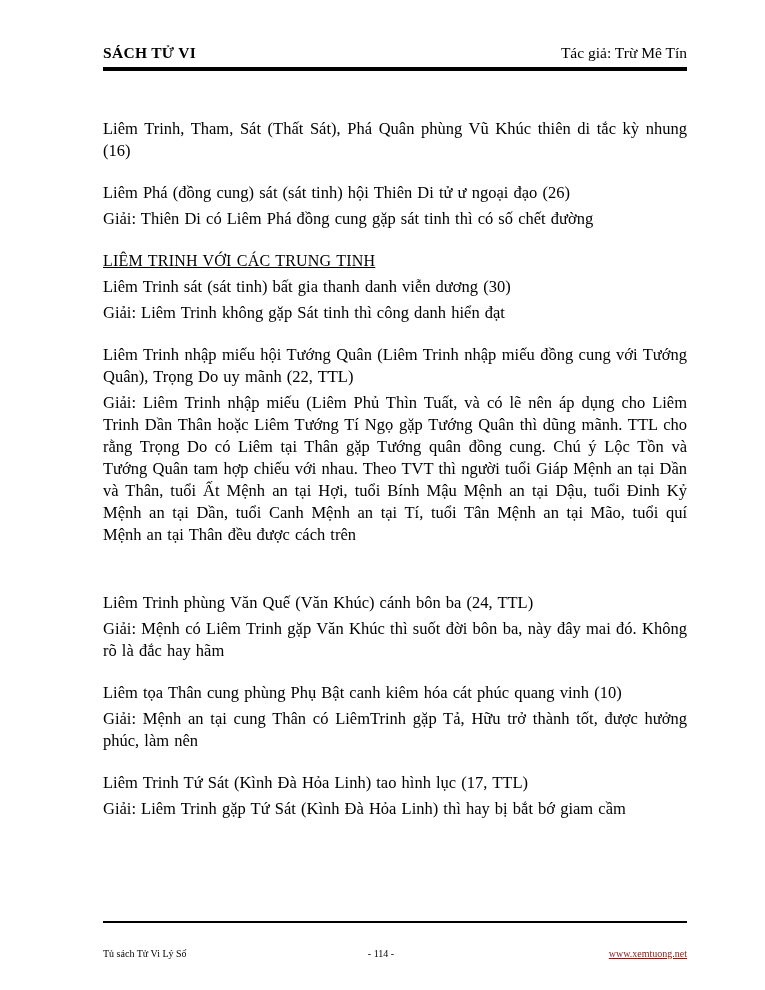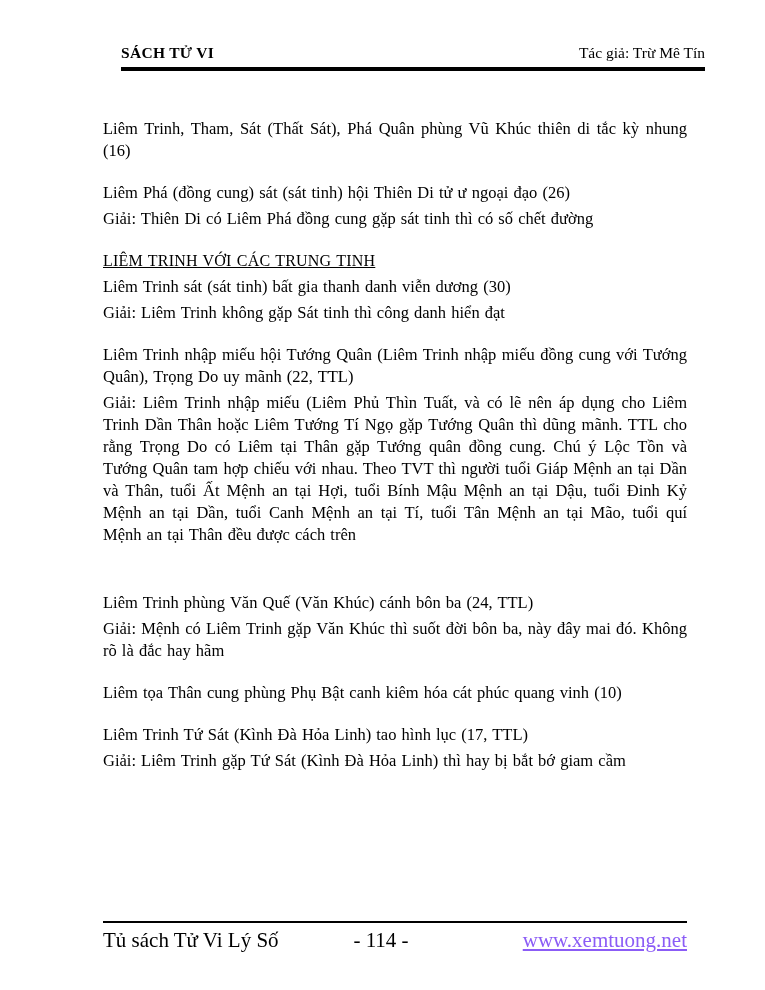--- a/index.html
+++ b/index.html
@@ -21,21 +21,20 @@
     top: 44px;
     left: 103px;
     width: 584px;
     display: flex;
     justify-content: space-between;
     align-items: flex-end;
     padding-bottom: 5px;
     border-bottom: 4px solid #000000;
     font-size: 15.5px;
     line-height: 18px;
-    margin-left: 18px;
   }
   .page-header .book-title {
     font-weight: bold;
     letter-spacing: 0.3px;
   }
   .page-header .author {
     font-weight: normal;
     text-align: center;
   }
   .document-body {
@@ -61,41 +60,41 @@
   .gap-none   { margin-top: 0; }
   .gap-tight  { margin-top: 4px; }
   .gap-normal { margin-top: 20px; }
   .gap-large  { margin-top: 46px; }
   .page-footer {
     position: absolute;
     top: 921px;
     left: 103px;
     width: 584px;
     border-top: 2px solid #000000;
-    padding-top: 8px;
+    padding-top: 22px;
     display: flex;
     align-items: center;
-    font-size: 21px;
+    font-size: 10px;
     line-height: 18px;
   }
   .page-footer .footer-left {
     flex: 1;
     text-align: left;
   }
   .page-footer .footer-center {
     flex: 1;
     text-align: center;
     transform: translateX(-14px);
   }
   .page-footer .footer-right {
     flex: 1;
     text-align: right;
   }
   .page-footer a.website-link {
-    color: #8b5cf6;
+    color: #7f1d1d;
     text-decoration: underline;
     cursor: pointer;
   }
 </style>
 </head>
 <body>
 
 <div class="page">
 
   <div class="page-header">
@@ -109,20 +108,21 @@
       <p class="block verse gap-normal">Liêm Phá (đồng cung) sát (sát tinh) hội Thiên Di tử ư ngoại đạo  (26)</p>
       <p class="block explanation gap-tight">Giải: Thiên Di có Liêm Phá đồng cung gặp sát tinh thì có số chết đường</p>
       <p class="block heading gap-normal">LIÊM TRINH VỚI CÁC TRUNG TINH</p>
       <p class="block verse gap-tight">Liêm Trinh sát (sát tinh) bất gia  thanh danh viễn dương (30)</p>
       <p class="block explanation gap-tight">Giải: Liêm Trinh không gặp Sát tinh thì công danh hiển đạt</p>
       <p class="block verse gap-normal">Liêm Trinh nhập miếu hội Tướng Quân (Liêm Trinh nhập miếu đồng cung với Tướng Quân), Trọng Do uy mãnh (22, TTL)</p>
       <p class="block explanation gap-tight">Giải: Liêm Trinh nhập miếu (Liêm Phủ Thìn Tuất,  và có lẽ nên áp dụng cho Liêm Trinh Dần Thân hoặc Liêm Tướng Tí Ngọ gặp Tướng Quân thì dũng mãnh. TTL cho rằng Trọng Do có Liêm tại Thân gặp Tướng quân đồng cung. Chú ý Lộc Tồn và Tướng Quân tam hợp chiếu với nhau. Theo TVT thì người tuổi Giáp Mệnh an tại Dần và Thân, tuổi Ất Mệnh an tại Hợi, tuổi Bính Mậu Mệnh an tại Dậu, tuổi Đinh Kỷ Mệnh an tại Dần, tuổi Canh Mệnh an tại Tí, tuổi Tân Mệnh an tại Mão, tuổi quí Mệnh an tại Thân đều được cách trên</p>
       <p class="block verse gap-large">Liêm Trinh phùng Văn Quế (Văn Khúc) cánh bôn ba  (24, TTL)</p>
       <p class="block explanation gap-tight">Giải: Mệnh có  Liêm Trinh gặp Văn Khúc thì suốt đời bôn ba, này đây mai đó. Không rõ là đắc hay hãm</p>
       <p class="block verse gap-normal">Liêm tọa Thân cung  phùng Phụ Bật canh kiêm hóa cát phúc quang vinh  (10)</p>
+      <p class="block explanation gap-tight">Giải: Mệnh an tại cung Thân có LiêmTrinh gặp Tả, Hữu trở thành tốt, được hưởng phúc, làm nên</p>
       <p class="block verse gap-normal">Liêm Trinh Tứ Sát (Kình Đà Hỏa Linh) tao hình lục  (17, TTL)</p>
       <p class="block explanation gap-tight">Giải: Liêm Trinh gặp Tứ Sát (Kình Đà Hỏa Linh) thì hay bị bắt bớ giam cầm</p>
     </div>
 
   <div class="page-footer">
     <span class="footer-left">Tủ sách Tử Vi Lý Số</span>
     <span class="footer-center">- 114 -</span>
     <span class="footer-right">
       <a class="website-link" href="#">www.xemtuong.net</a>
     </span>

